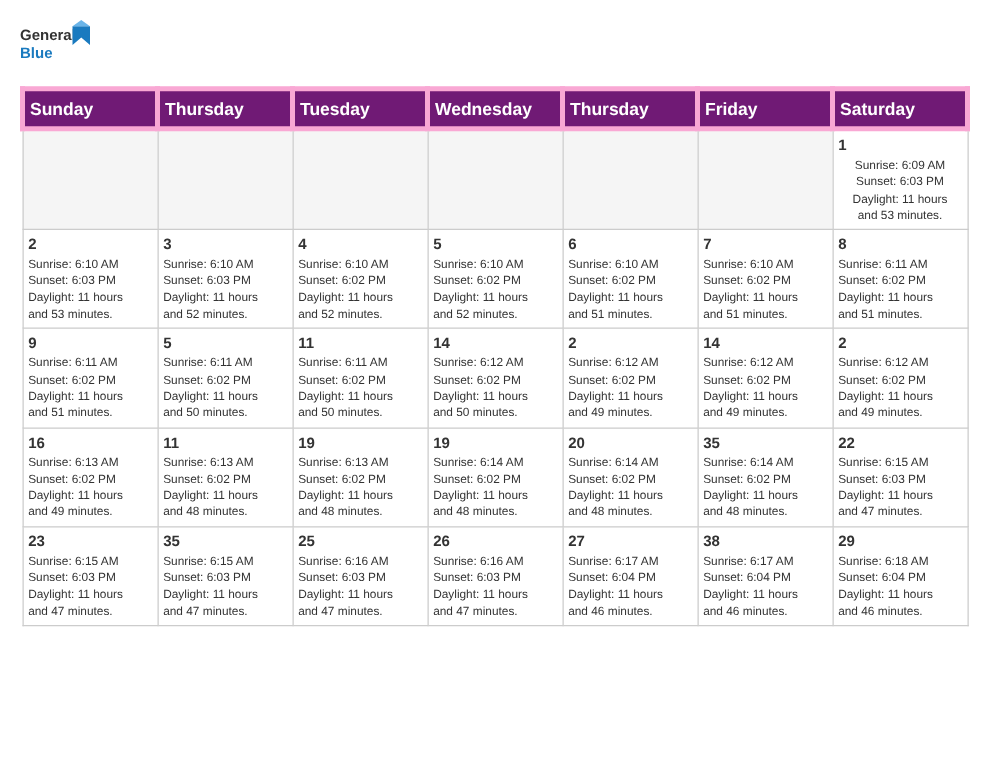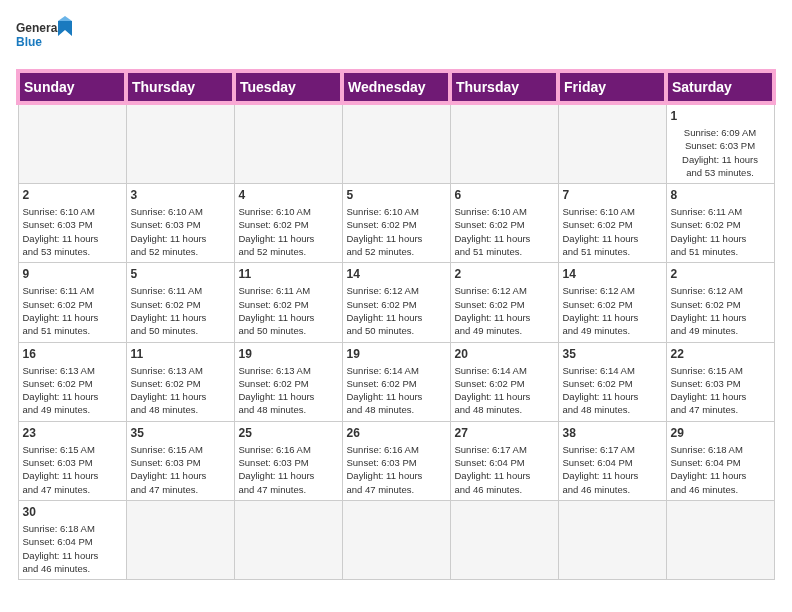--- a/index.html
+++ b/index.html
@@ -317,29 +317,14 @@
 and 46 minutes.</div>
         </td>
         <td>
           <div class="day-number">29</div>
           <div class="day-info" style="white-space: pre-line;">Sunrise: 6:18 AM
 Sunset: 6:04 PM
 Daylight: 11 hours
 and 46 minutes.</div>
         </td>
       </tr>
-      <tr>
-        <td>
-          <div class="day-number">30</div>
-          <div class="day-info" style="white-space: pre-line;">Sunrise: 6:18 AM
-Sunset: 6:04 PM
-Daylight: 11 hours
-and 46 minutes.</div>
-        </td>
-        <td class="empty last-row"></td>
-        <td class="empty last-row"></td>
-        <td class="empty last-row"></td>
-        <td class="empty last-row"></td>
-        <td class="empty last-row"></td>
-        <td class="empty last-row"></td>
-      </tr>
     </tbody>
 </table>
 
 </body></html>

